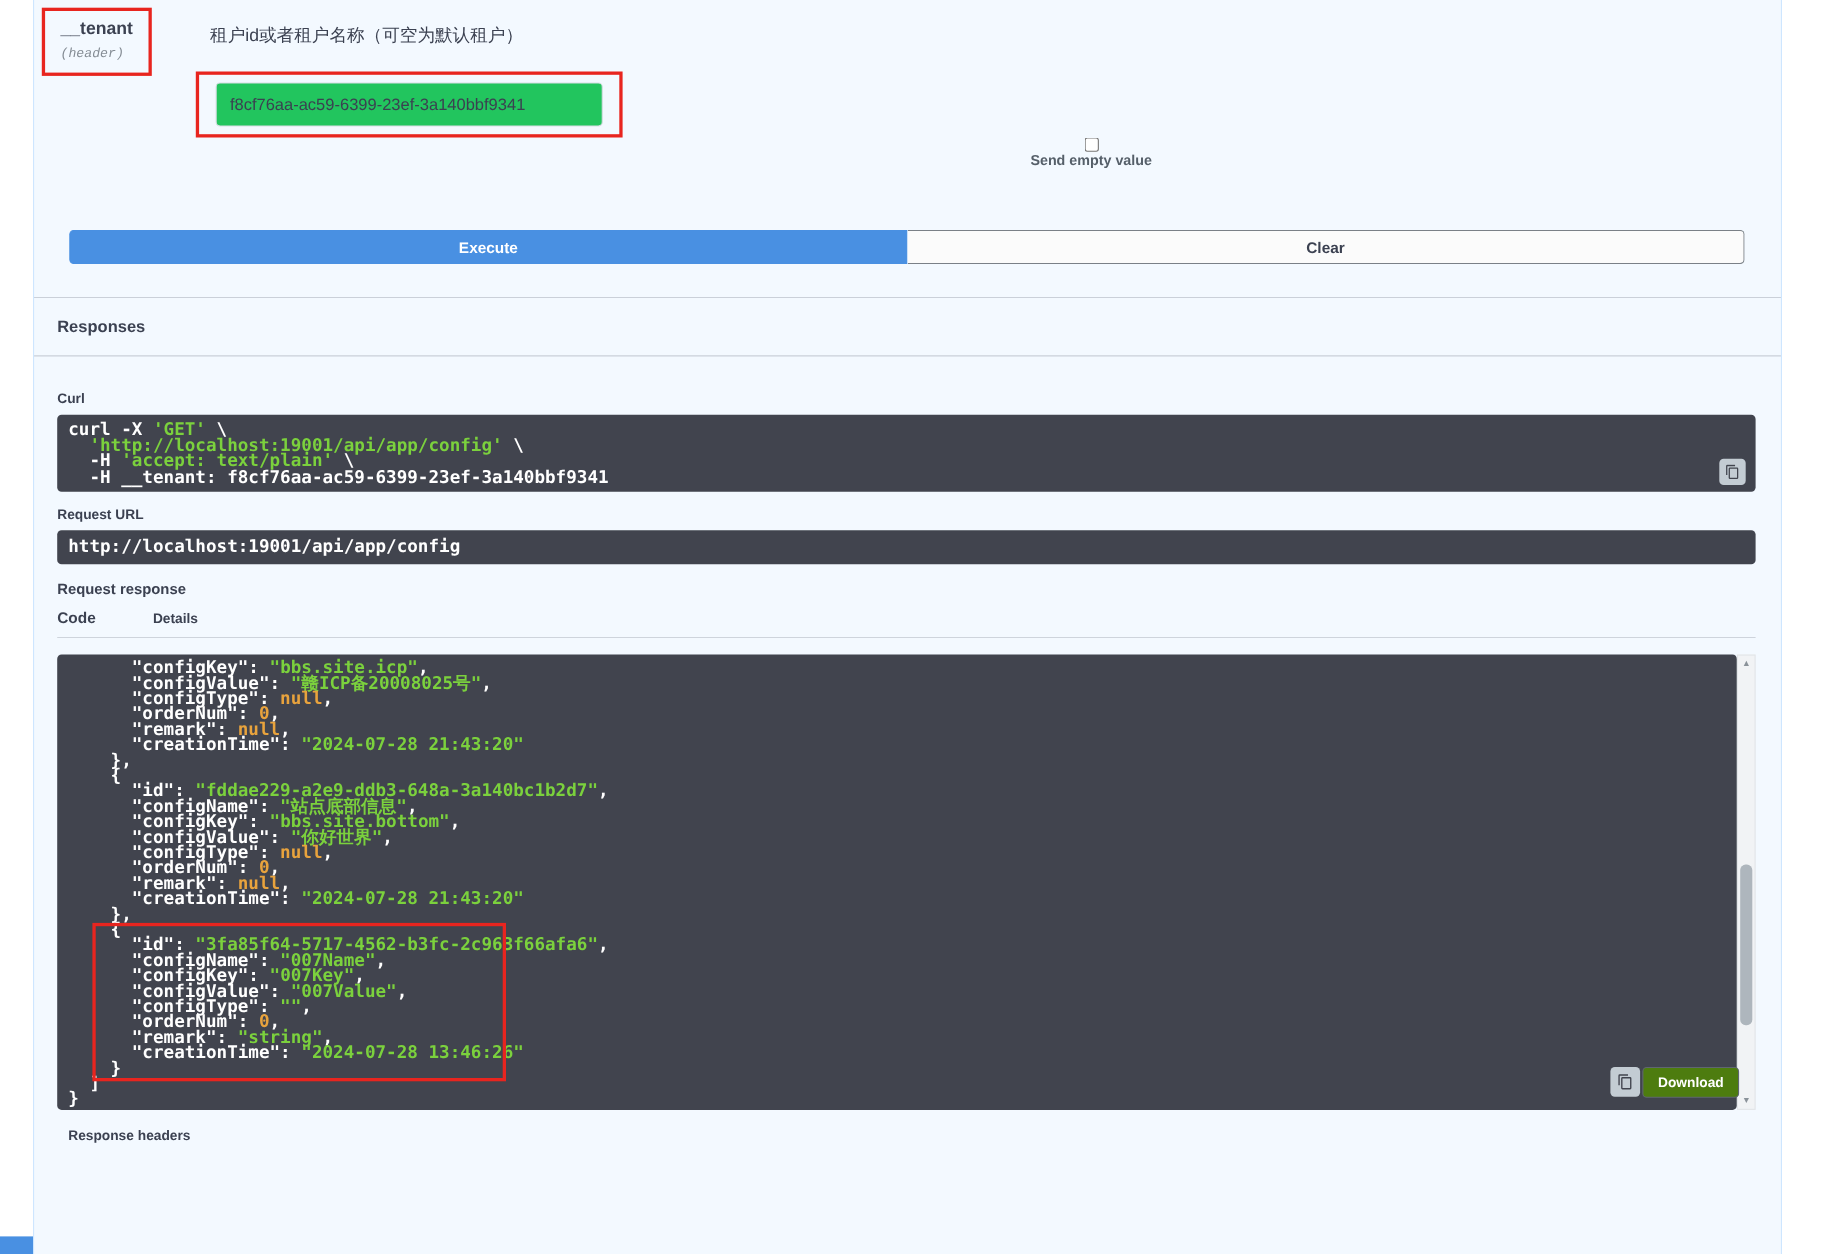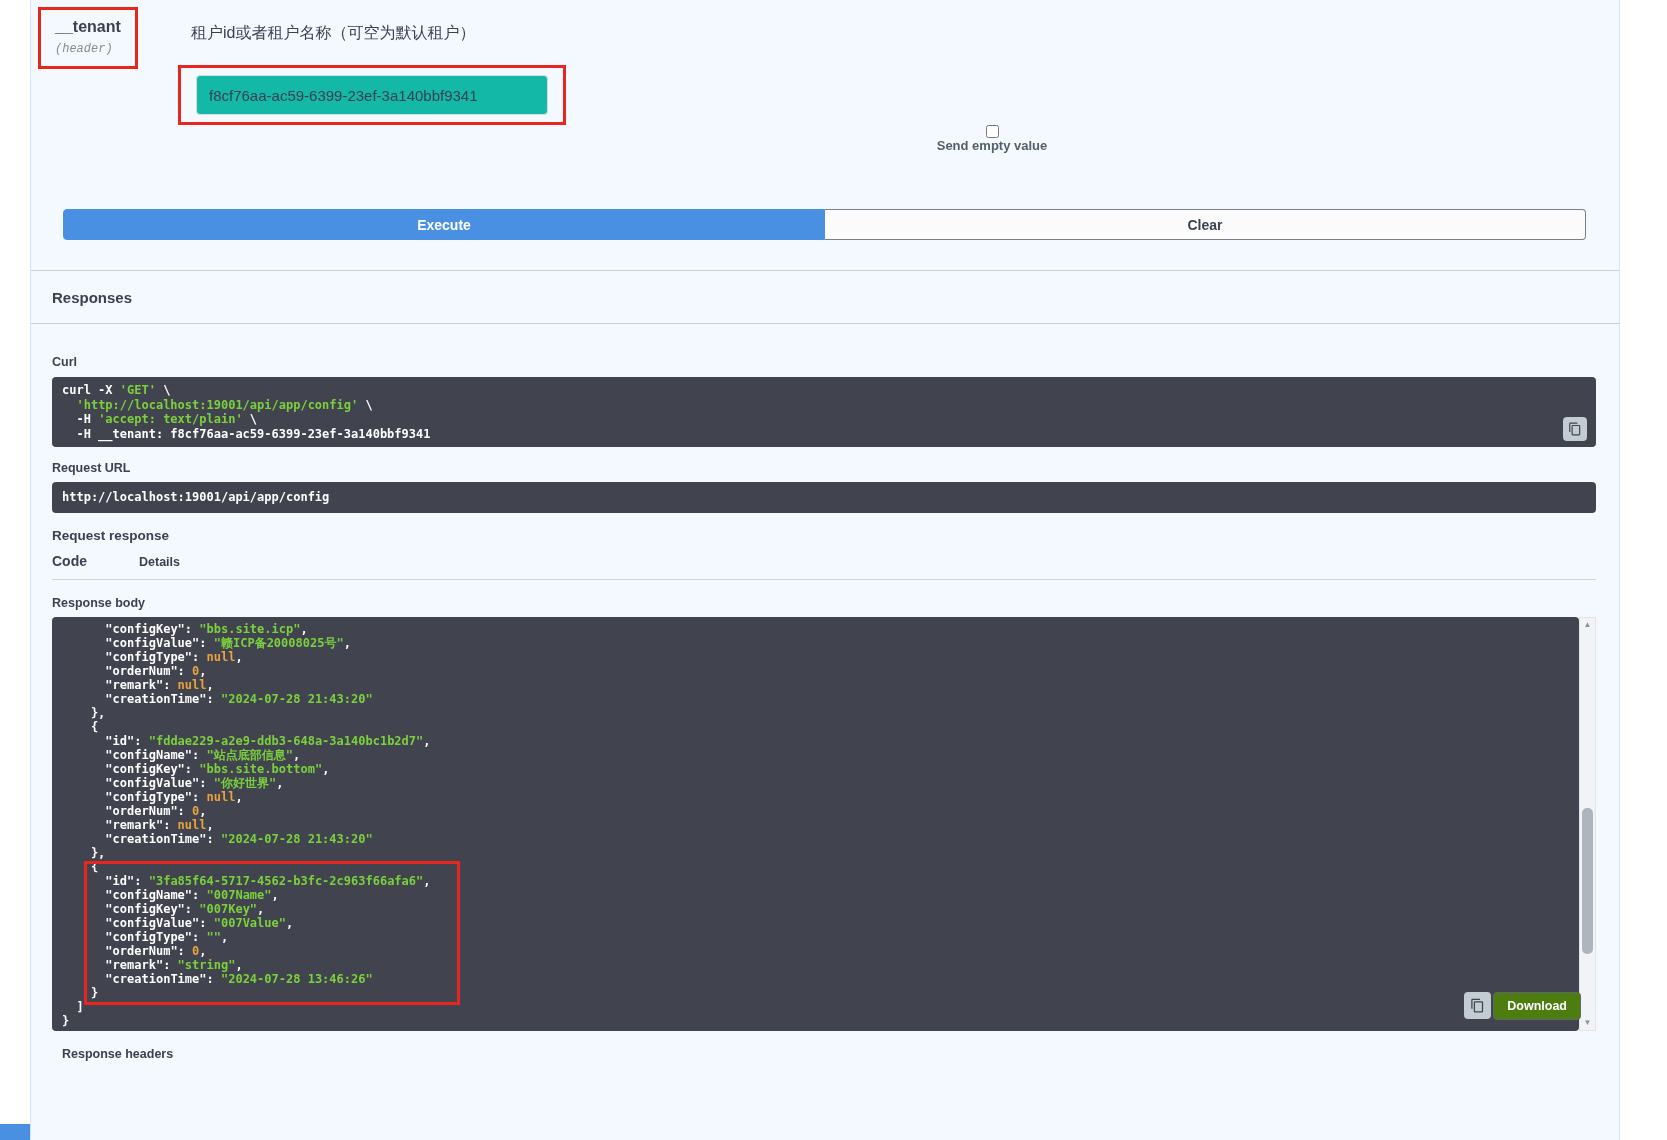--- a/index.html
+++ b/index.html
@@ -17,21 +17,21 @@
   .params { display:flex; align-items:flex-start; }
   .param-name-col { width:160px; flex:0 0 160px; }
   .redbox { border:3px solid #e8251f; }
   .name-redbox { display:inline-block; margin:7px 0 0 7px; padding:8px 14px 10px 14px; }
   .param-name { font-size:16px; font-weight:bold; color:#3b4151; }
   .param-in { font-family:"Liberation Mono", monospace; font-style:italic; font-size:12px; color:#848c94; margin-top:6px; }
   .param-desc-col { flex:1; }
   .param-desc { margin-top:22px; font-size:16px; line-height:22px; color:#3b4151; }
   .input-redbox { margin-top:21px; margin-left:-13px; display:inline-block; padding:7px 15px; }
   .param-input {
-    width:352px; height:40px; border:1px solid #d8dde3; border-radius:4px; background:#14b8a6;
+    width:352px; height:40px; border:1px solid #d8dde3; border-radius:4px; background:#22c55e;
     font-size:15px; color:#3b4151; padding:0 12px; outline:none;
     font-family:"Liberation Sans", sans-serif;
   }
   .empty-row { display:flex; align-items:center; height:16px;flex-direction:column; }
   .empty-check { width:13px; height:13px; margin-left:175px; }
   .empty-label { margin-left:174px; font-size:13px; font-weight:bold; color:#555f69; }
   
   .execute-row { display:flex; margin:68px 33px 0 32px; height:31px; }
   .btn-execute {
     flex:1; background:#4990e2; color:#fff; font-size:14px; font-weight:bold;
@@ -51,21 +51,21 @@
   .responses-title { font-size:15px; font-weight:bold; color:#3b4151; }
   .responses-inner { padding:31px 23px 0 21px; }
   .small-label { font-size:12.5px; font-weight:bold; color:#3b4151; }
   .mt14 { margin-top:14px; }
   .mt18 { margin-top:16px;padding-left:10px; }
   .code-block { background:#41444e; border-radius:4px; position:relative; }
   .curl-block { margin-top:8px; padding:6px 10px; min-height:70px; }
   .url-block { margin-top:7px; padding:8px 10px; }
   .code {
     font-family:"DejaVu Sans Mono", "Liberation Mono", monospace;
-    font-size:12px; font-weight:600; color:#ffffff; line-height:14.5px; white-space:pre;
+    font-size:16px; font-weight:600; color:#ffffff; line-height:14.5px; white-space:pre;
   }
   .tok-p { color:#ffffff; }
   .tok-k { color:#ffffff; }
   .tok-s { color:#7bd13d; }
   .tok-n { color:#e8a33d; }
   .copy-btn {
     position:absolute; right:9px; bottom:6px; width:24px; height:24px;
     background:#c3ccd3; border:none; border-radius:4px; cursor:pointer;
     display:flex; align-items:center; justify-content:center; padding:0;
   }
@@ -159,21 +159,20 @@
 
     <div class="server-label">Request response</div>
 
     <div class="resp-table">
       <div class="resp-thead">
         <div class="col-code th-code">Code</div>
         <div class="th-details">Details</div>
       </div>
       <div class="resp-row">
         <div class="details-cell">
-          <div class="small-label">Response body</div>
           <div class="body-wrap">
             <pre class="code body-code">      <span class="tok-k">"configKey"</span><span class="tok-p">: </span><span class="tok-s">"bbs.site.icp"</span><span class="tok-p">,</span>
       <span class="tok-k">"configValue"</span><span class="tok-p">: </span><span class="tok-s">"赣ICP备20008025号"</span><span class="tok-p">,</span>
       <span class="tok-k">"configType"</span><span class="tok-p">: </span><span class="tok-n">null</span><span class="tok-p">,</span>
       <span class="tok-k">"orderNum"</span><span class="tok-p">: </span><span class="tok-n">0</span><span class="tok-p">,</span>
       <span class="tok-k">"remark"</span><span class="tok-p">: </span><span class="tok-n">null</span><span class="tok-p">,</span>
       <span class="tok-k">"creationTime"</span><span class="tok-p">: </span><span class="tok-s">"2024-07-28 21:43:20"</span><span class="tok-p"></span>
 <span class="tok-p">    },</span>
 <span class="tok-p">    {</span>
       <span class="tok-k">"id"</span><span class="tok-p">: </span><span class="tok-s">"fddae229-a2e9-ddb3-648a-3a140bc1b2d7"</span><span class="tok-p">,</span>

